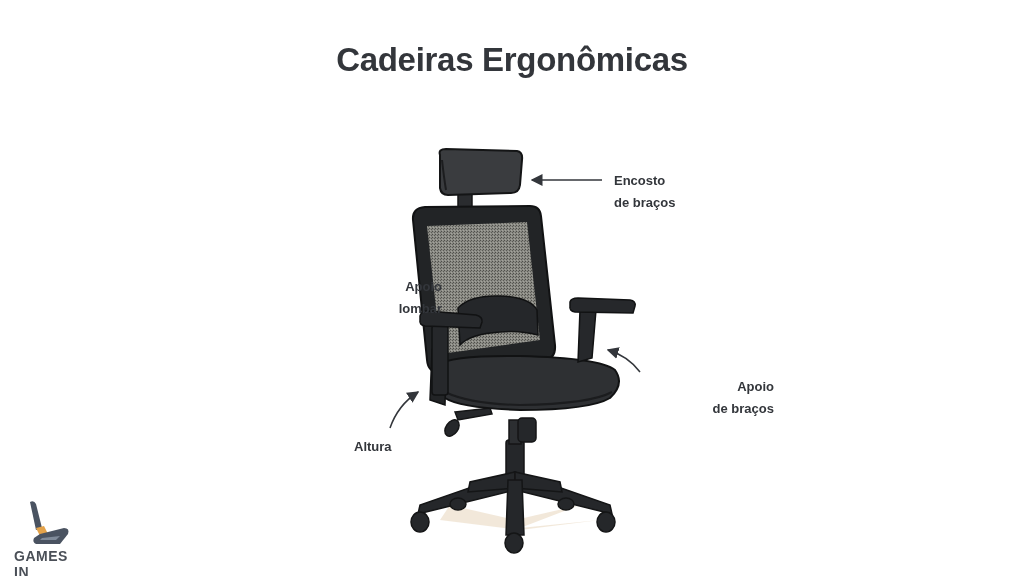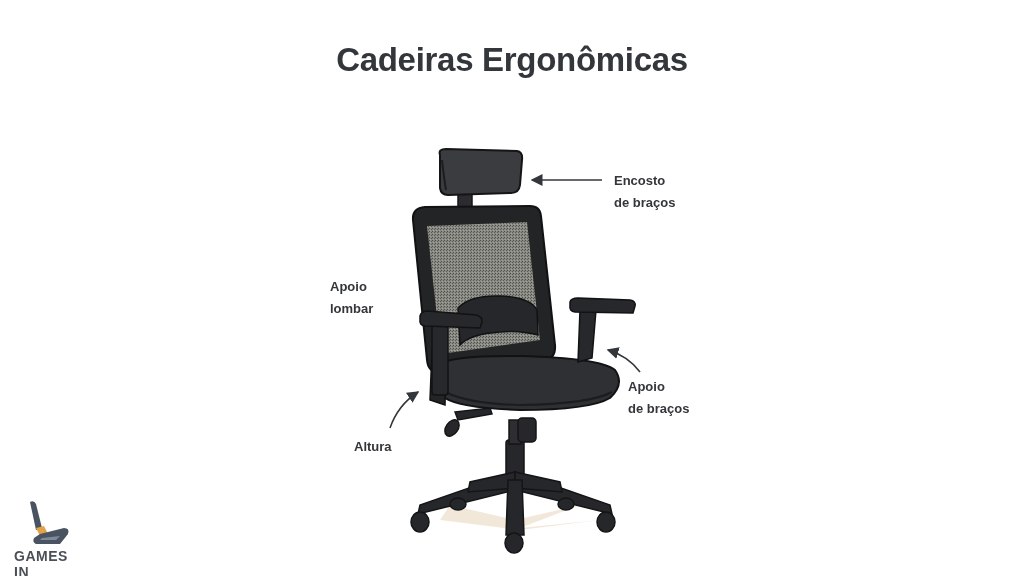--- a/index.html
+++ b/index.html
@@ -6,21 +6,21 @@
   html, body { width: 1024px; height: 576px; background: #ffffff; overflow: hidden; }
   body { position: relative; font-family: "Liberation Sans", "DejaVu Sans", sans-serif; color: #33363b; }
   .title {
     position: absolute; left: 0; top: 40px; width: 1024px;
     text-align: center; font-weight: bold; font-size: 33px; line-height: 40px;
     color: #33363b; letter-spacing: -0.3px;
   }
   .label {
     position: absolute; font-weight: bold; font-size: 13px; line-height: 22px; color: #33363b;
   }
-  .label.center { text-align: left; }
+  .label.center { text-align: right; margin-left: 42px; }
   #chart { position: absolute; left: 0; top: 0; }
   .logo { position: absolute; left: 22px; top: 498px; width: 60px; height: 60px; }
   .logo-text {
     position: absolute; left: 14px; top: 548px; width: 64px; text-align: left;
     font-size: 14px; font-weight: bold; letter-spacing: 0.5px; color: #4a4f57;
   }
 </style>
 </head>
 <body>
 

